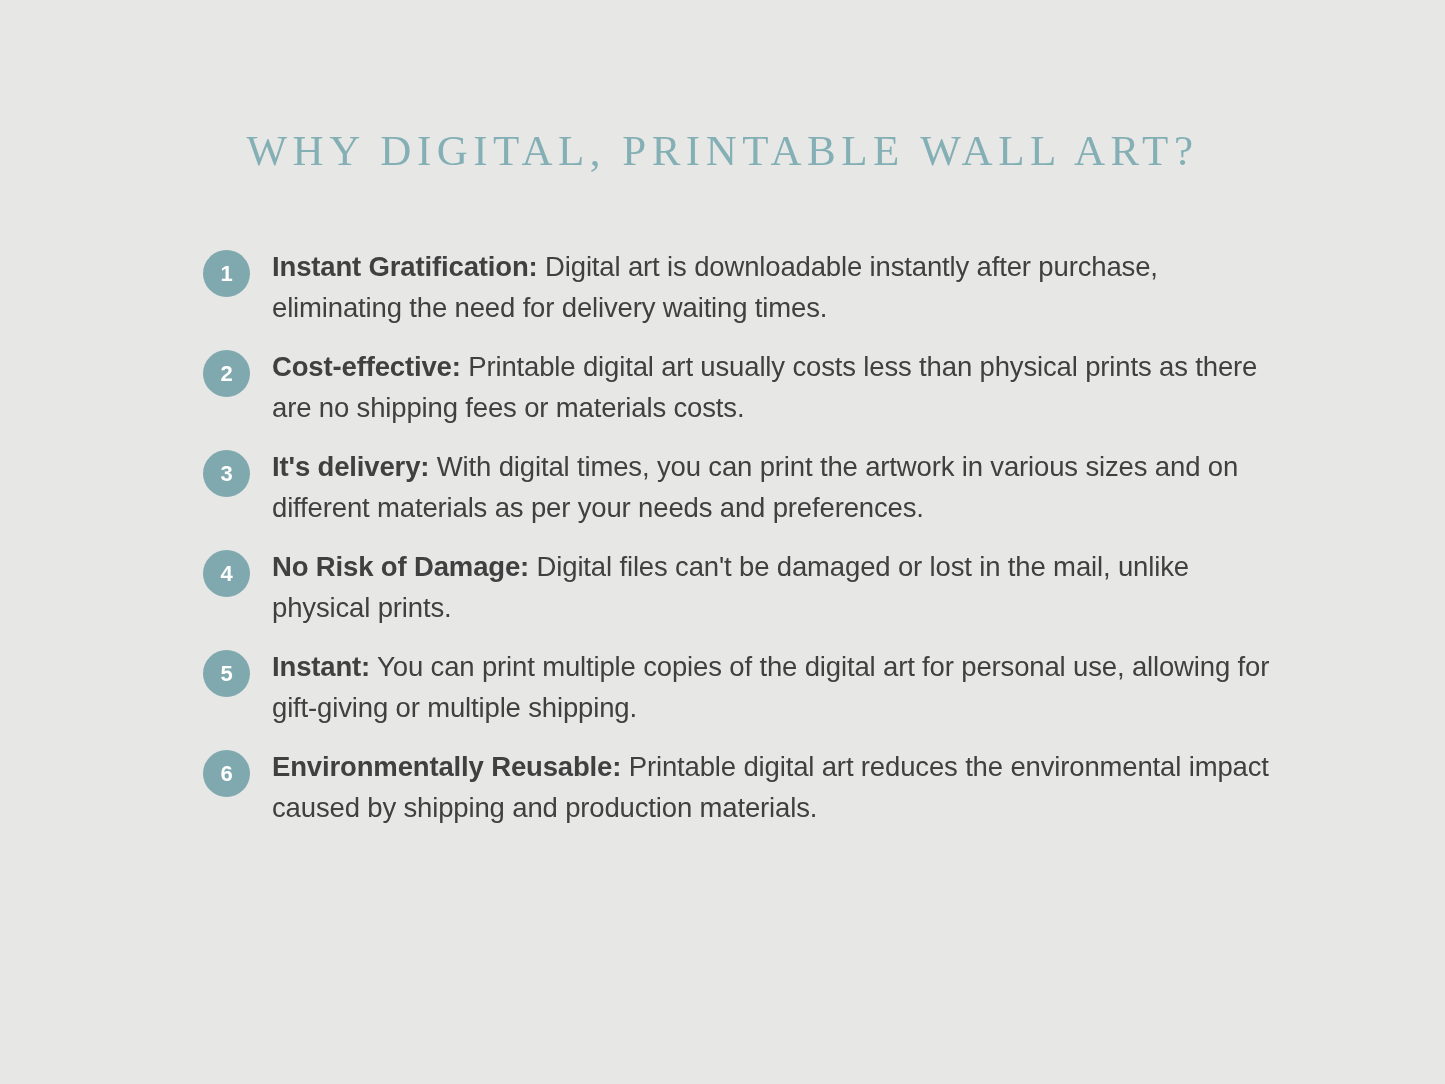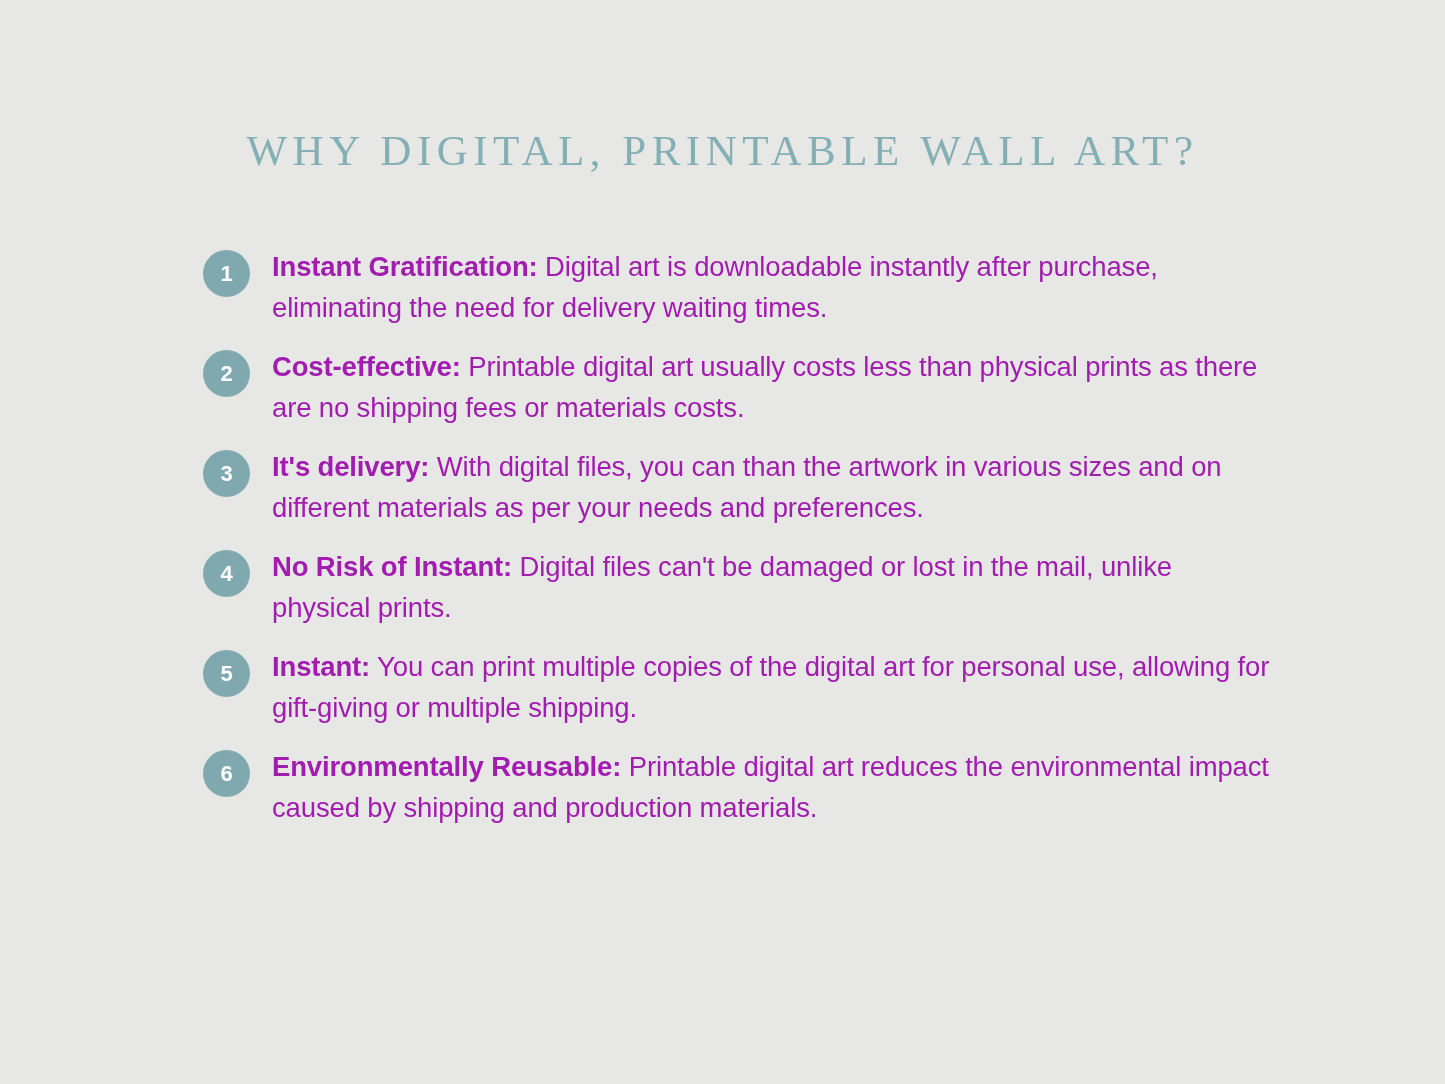--- a/index.html
+++ b/index.html
@@ -55,21 +55,21 @@
     display: flex;
     align-items: center;
     justify-content: center;
     margin-top: 4px;
     font-family: "Liberation Sans", sans-serif;
   }
   .text {
     margin-left: 22px;
     font-size: 27.5px;
     line-height: 41px;
-    color: #a21caf;
+    color: #404040;
     font-family: "Liberation Sans", sans-serif;
     letter-spacing: -0.15px;
   }
   .text b {
     font-weight: 700;
   }
 </style>
 </head>
 <body>
 
@@ -89,28 +89,28 @@
     <div class="item">
       <div class="badge">2</div>
       <div class="text">
         <b>Cost-effective:</b><span> Printable digital art usually costs less than physical prints as there are no shipping fees or materials costs.</span>
       </div>
     </div>
 
     <div class="item">
       <div class="badge">3</div>
       <div class="text">
-        <b>It's delivery:</b><span> With digital files, you can than the artwork in various sizes and on different materials as per your needs and preferences.</span>
+        <b>It's delivery:</b><span> With digital times, you can print the artwork in various sizes and on different materials as per your needs and preferences.</span>
       </div>
     </div>
 
     <div class="item">
       <div class="badge">4</div>
       <div class="text">
-        <b>No Risk of Instant:</b><span> Digital files can't be damaged or lost in the mail, unlike physical prints.</span>
+        <b>No Risk of Damage:</b><span> Digital files can't be damaged or lost in the mail, unlike physical prints.</span>
       </div>
     </div>
 
     <div class="item">
       <div class="badge">5</div>
       <div class="text">
         <b>Instant:</b><span> You can print multiple copies of the digital art for personal use, allowing for gift-giving or multiple shipping.</span>
       </div>
     </div>
 

